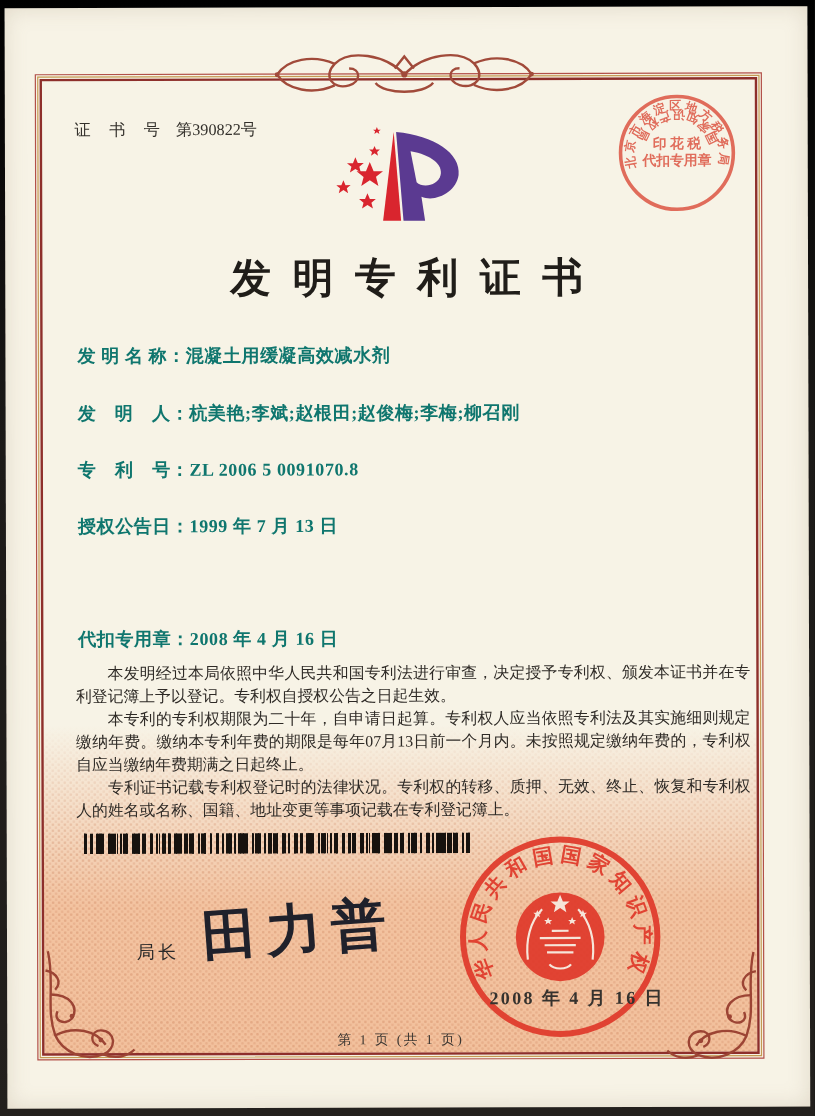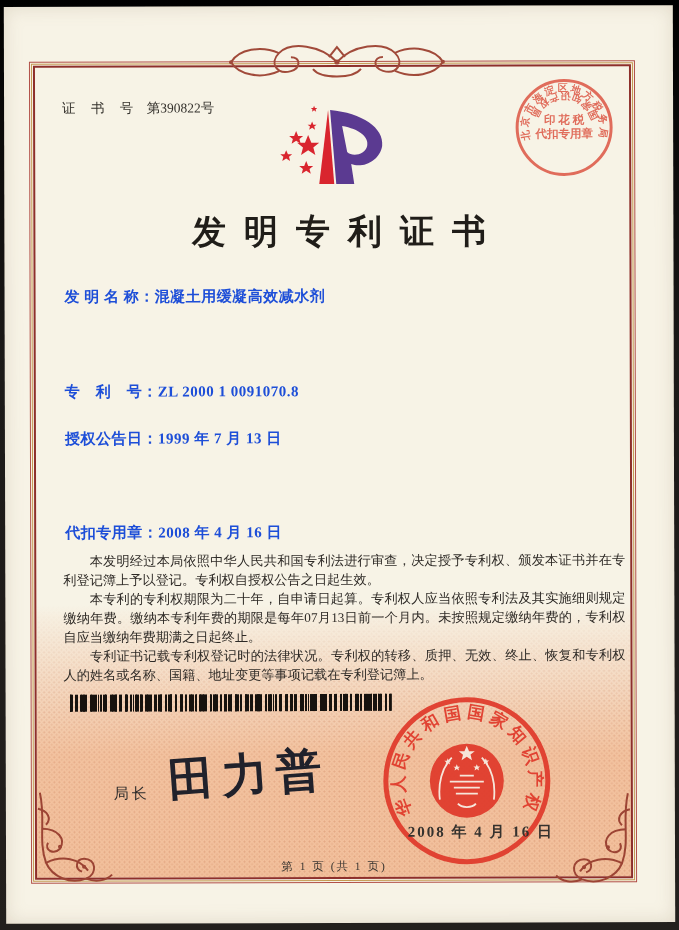--- a/index.html
+++ b/index.html
@@ -29,21 +29,21 @@
         background-size:5px 5px,5px 5px;background-position:0 0,2.5px 2.5px;
         -webkit-mask-image:linear-gradient(to bottom,transparent 0,#000 38%);
         mask-image:linear-gradient(to bottom,transparent 0,#000 38%);}
 
   
   .cert-no{position:absolute;left:58px;top:93px;font-size:13.5px;color:#33302b;z-index:2;}
   .cert-no .lbl{letter-spacing:6px;margin-right:4px;text-align:center;}
   .logo{position:absolute;left:276px;top:90px;z-index:2;}
   .title{position:absolute;left:0;right:0;top:203px;text-align:center;font-size:34px;
          font-weight:700;color:#201d19;letter-spacing:18px;text-indent:18px;z-index:2;}
-  .field{position:absolute;left:60px;font-size:15px;color:#1d4ed8;font-weight:600;
+  .field{position:absolute;left:60px;font-size:15px;color:#0f766e;font-weight:600;
          letter-spacing:.5px;z-index:2;white-space:nowrap;}
   .field .val{font-weight:600;}
   .body-text{position:absolute;left:58px;top:545px;width:562px;z-index:2;
              font-size:13.2px;line-height:19px;color:#2e2a26;}
   .body-text p{margin:0;text-indent:2em;text-align:justify;}
 
   .barcode{position:absolute;left:64px;top:688px;width:322px;height:17px;z-index:2;
         background:
           repeating-linear-gradient(90deg,#17120e 0 2px,rgba(0,0,0,0) 2px 5px),
           repeating-linear-gradient(90deg,#17120e 0 1px,rgba(0,0,0,0) 1px 7px),
@@ -137,22 +137,25 @@
       <path fill="#d9252e" d="M48 14 L39 88 L54 88 Z"></path>
       <path fill="#5b3a91" d="M50 14 C82 17 104 32 102 50 C100 64 83 73 71 68 L74 88 L56 88 Z"></path>
       <path fill="#f7f3e6" d="M62 30 C79 33 89 41 87 50 C85 59 72 61 67 56 Z"></path>
     </svg>
 
     <div class="title">发明专利证书</div>
 
     <div class="field" style="top:281px">
       <span>发 明 名 称：</span><span class="val">混凝土用缓凝高效减水剂</span>
     </div>
+    <div class="field" style="top:329px">
+      <span>发　明　人：</span><span class="val">杭美艳;李斌;赵根田;赵俊梅;李梅;柳召刚</span>
+    </div>
     <div class="field" style="top:376px">
-      <span>专　利　号：</span><span class="val">ZL 2000 1 0091070.8</span>
+      <span>专　利　号：</span><span class="val">ZL 2006 5 0091070.8</span>
     </div>
     <div class="field" style="top:423px">
       <span>授权公告日：</span><span class="val">1999 年 7 月 13 日</span>
     </div>
     <div class="field" style="top:517px">
       <span>代扣专用章：</span><span class="val">2008 年 4 月 16 日</span>
     </div>
 
     <div class="body-text">
       <p>本发明经过本局依照中华人民共和国专利法进行审查，决定授予专利权、颁发本证书并在专利登记簿上予以登记。专利权自授权公告之日起生效。</p>

